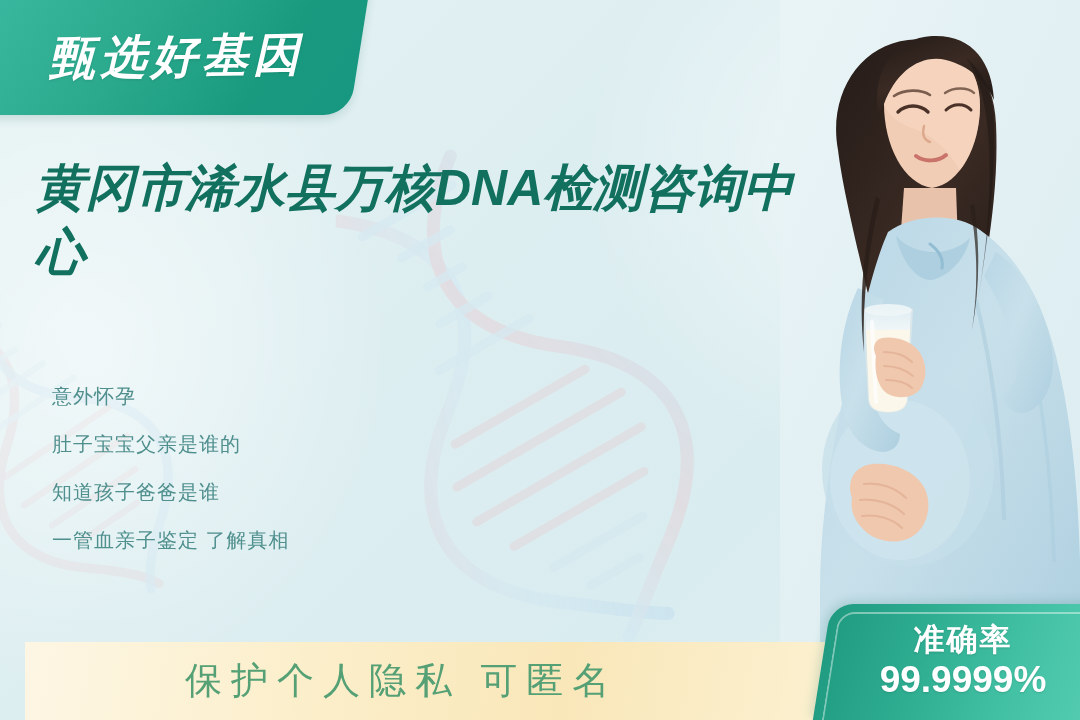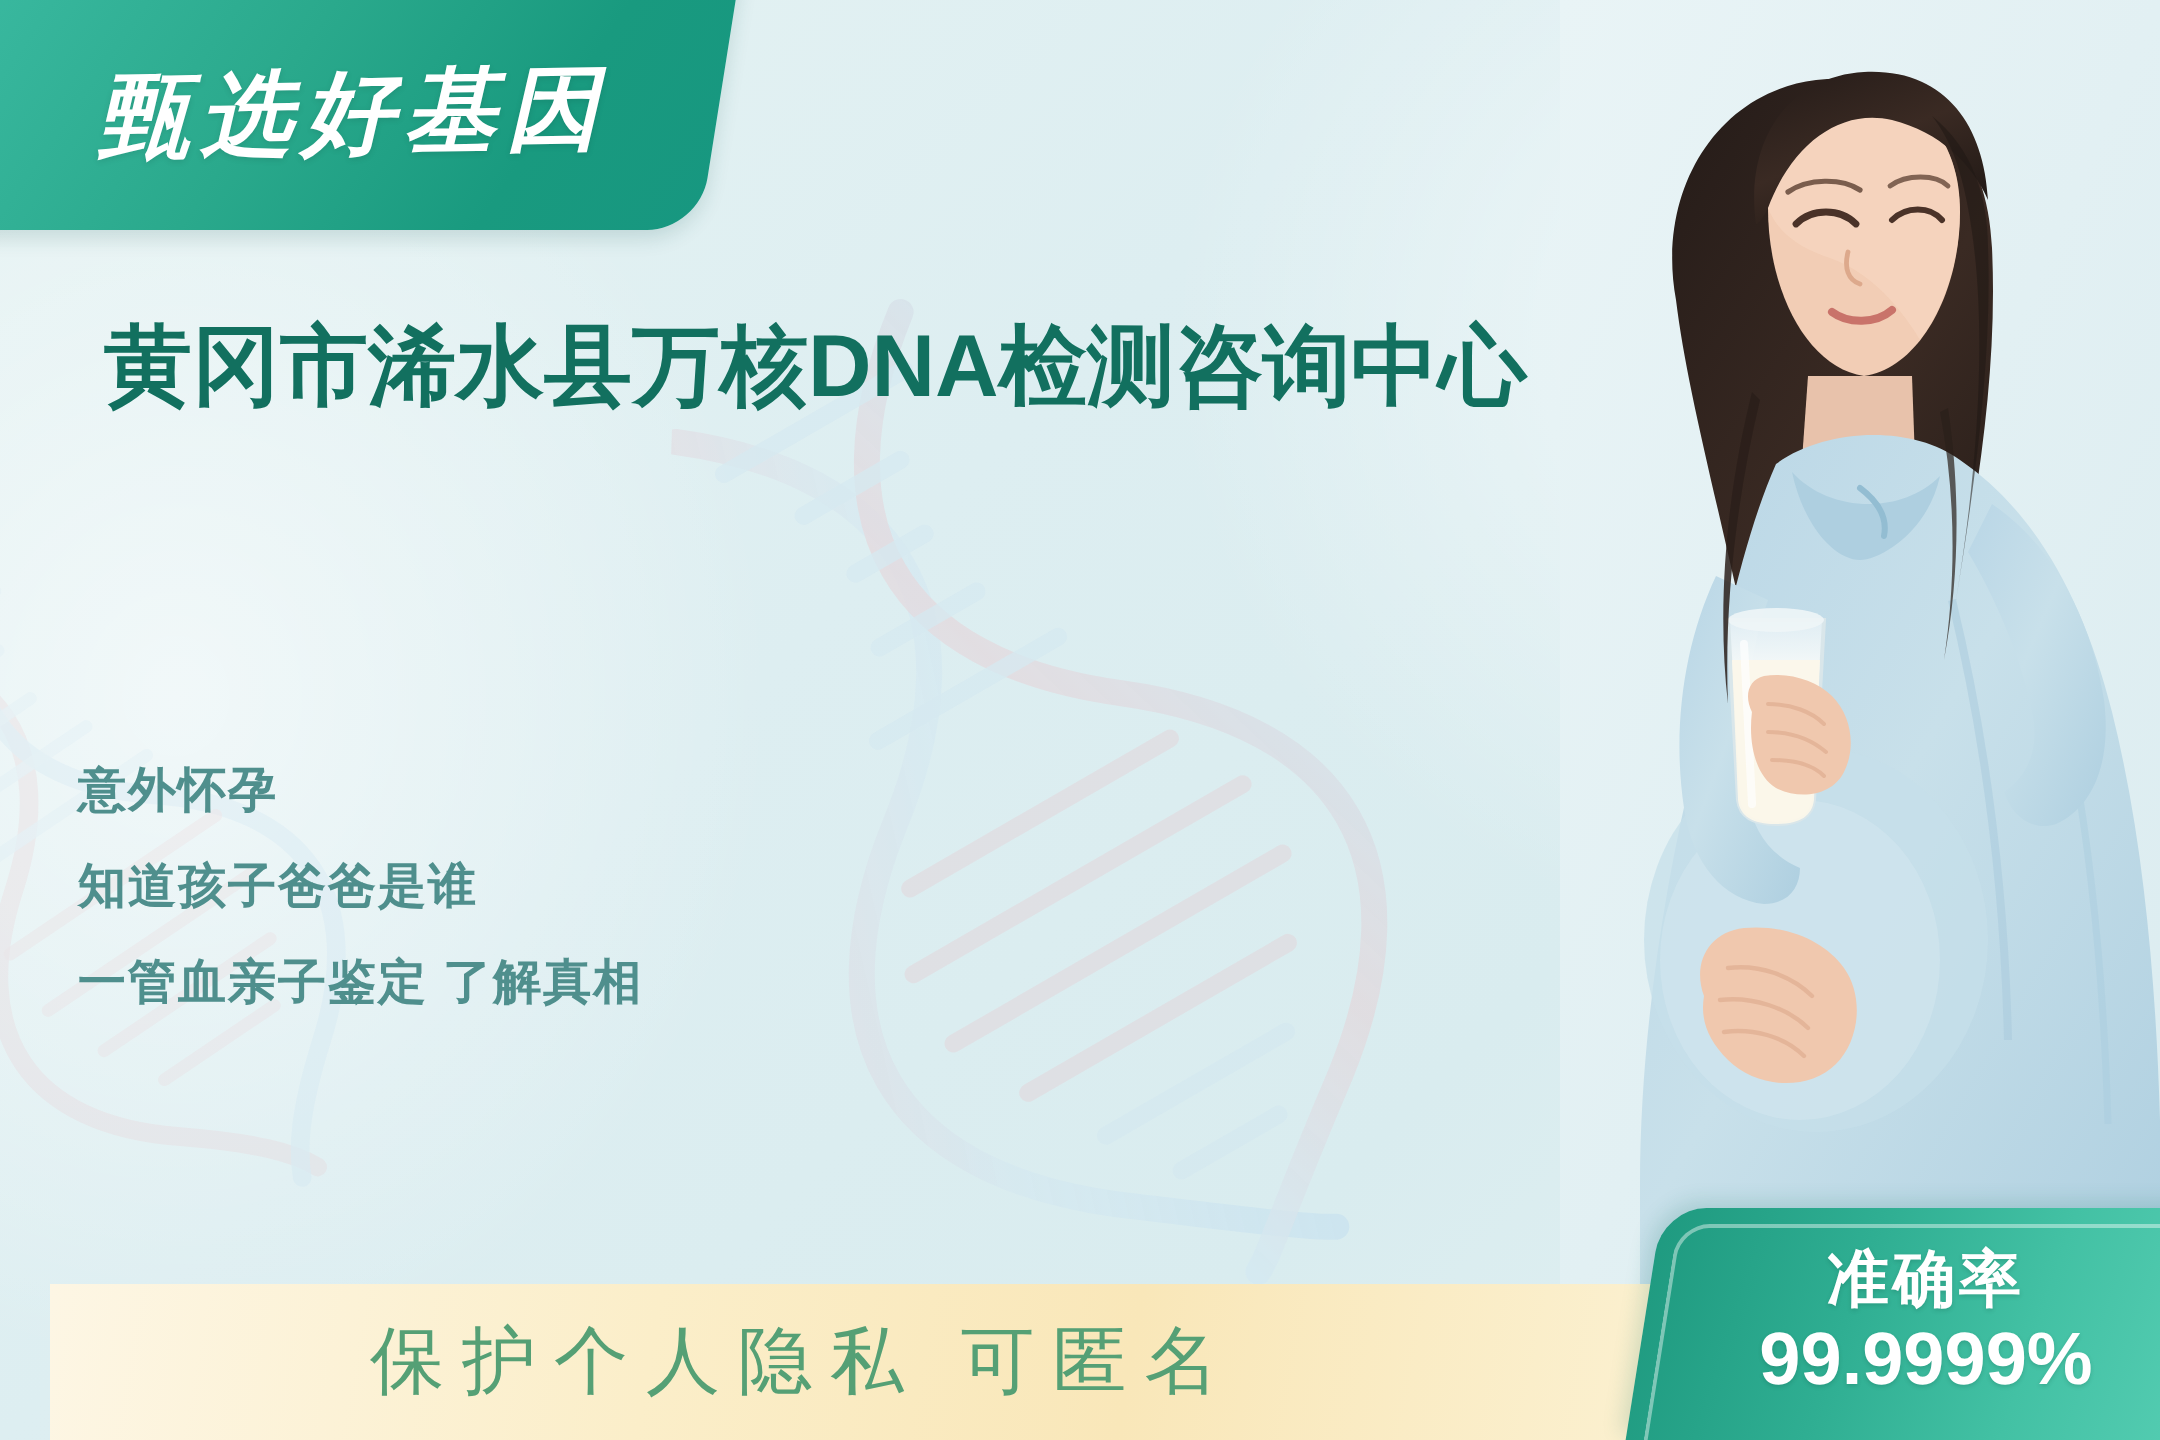--- a/index.html
+++ b/index.html
@@ -71,38 +71,39 @@
     font-family: "DejaVu Serif", "Liberation Serif", serif;
     font-style: italic;
     text-shadow: 0 1px 3px rgba(0,0,0,.10);
     transform: translateX(6px) rotate(-1deg);
     white-space: nowrap;
   }
 
   
   .headline {
     position: absolute;
-    left: 52px; top: 156px;
+    left: 35px; top: 156px;
     width: 770px;
     color: #12705f;
-    font-size: 44px;
+    font-size: 50px;
     font-weight: 700;
     line-height: 1.28;
     letter-spacing: 0px;
+    font-style: italic;
   }
 
   
   .body-copy {
     position: absolute;
-    left: 39px; top: 372px;
+    left: 52px; top: 372px;
     color: #4f8f8d;
-    font-size: 24px;
+    font-size: 20px;
     line-height: 48px;
     letter-spacing: 1px;
-    font-weight: 700;
+    font-weight: 400;
   }
   .body-copy .line { white-space: nowrap; }
 
   
   .model {
     position: absolute;
     right: 0; top: 0;
     width: 300px; height: 660px;
     overflow: hidden;
   }
@@ -363,20 +364,21 @@
   <div class="logo-banner">
     <div class="logo-banner-inner">
       <span class="logo-text">甄选好基因</span>
     </div>
   </div>
 
   <div class="headline">黄冈市浠水县万核DNA检测咨询中心</div>
 
   <div class="body-copy">
     <div class="line">意外怀孕</div>
+    <div class="line">肚子宝宝父亲是谁的</div>
     <div class="line">知道孩子爸爸是谁</div>
     <div class="line">一管血亲子鉴定 了解真相</div>
   </div>
 
   <div class="footer-strip">
     <div class="footer-text">保护个人隐私 可匿名</div>
   </div>
 
   <div class="accuracy-badge">
     <div class="accuracy-inner">

